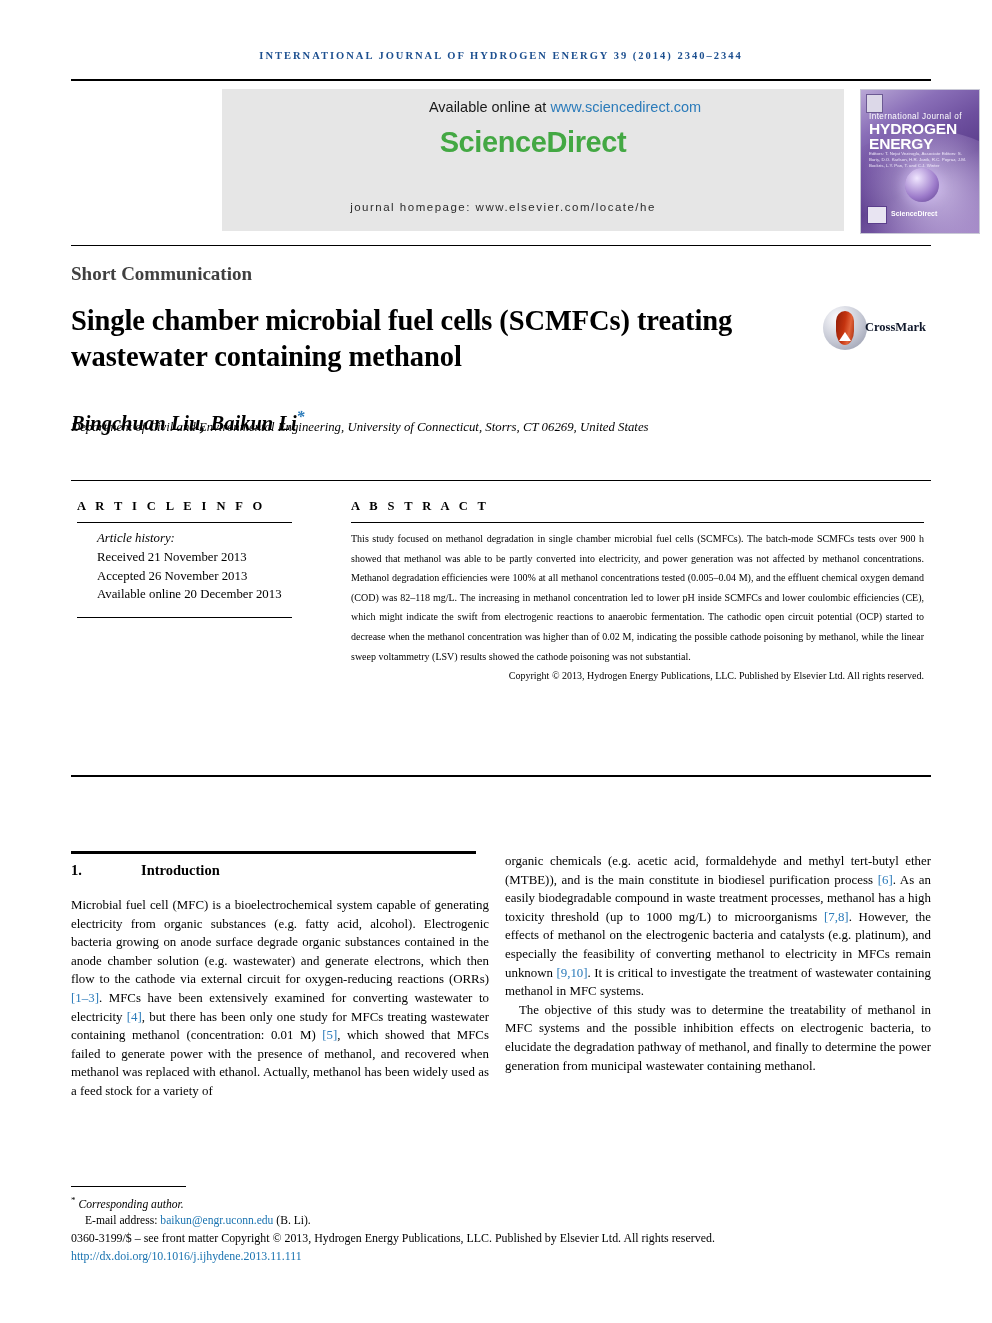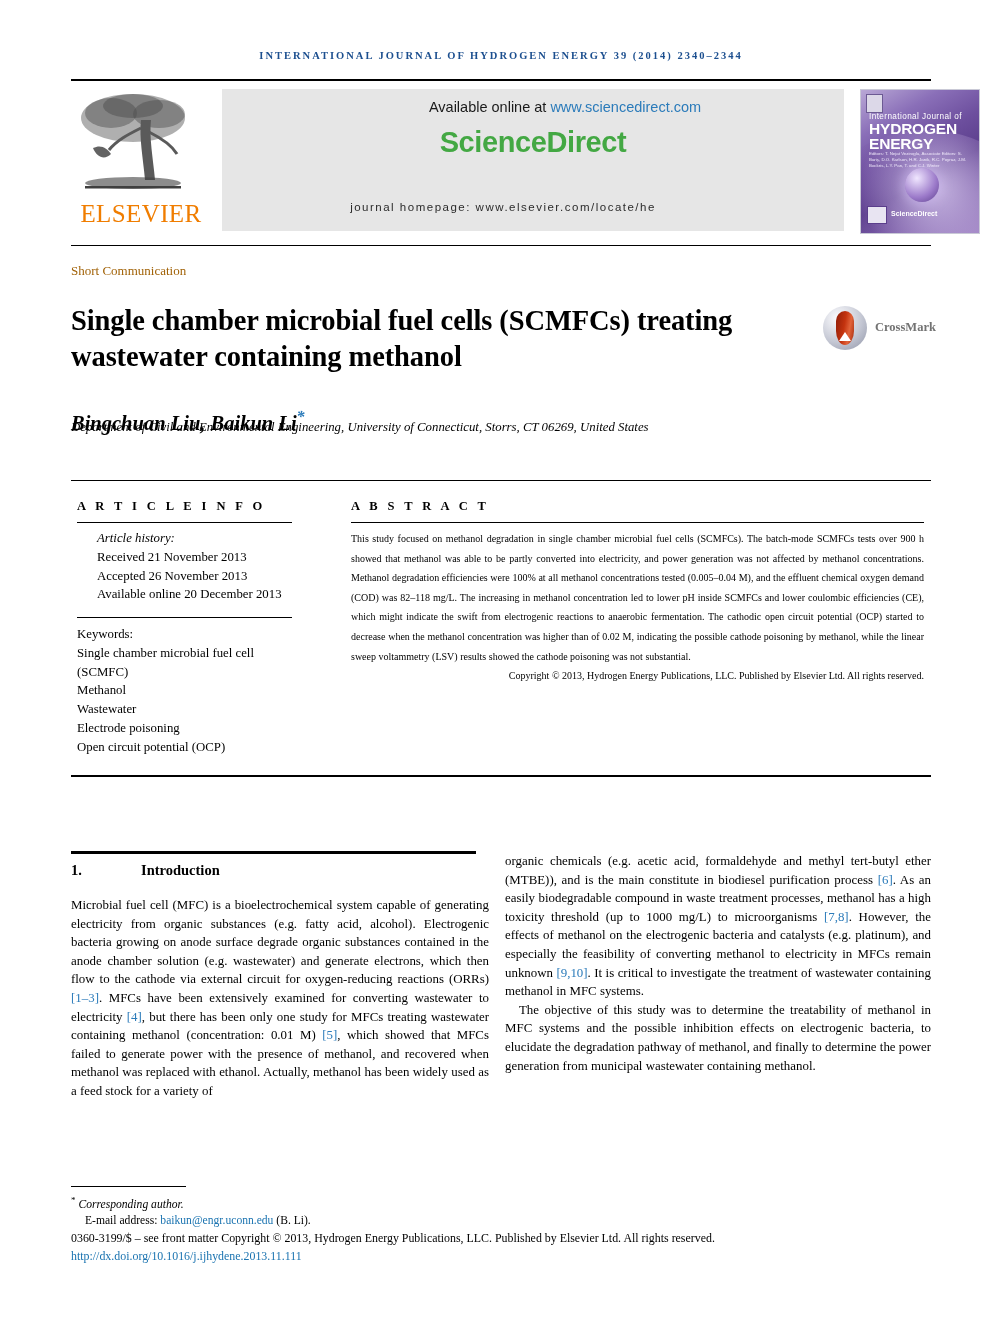--- a/index.html
+++ b/index.html
@@ -162,23 +162,23 @@
 
   
   .rule-masthead {
     position: absolute;
     left: 71px; top: 245px;
     width: 860px; height: 1px; background:#000;
   }
   .article-type {
     position: absolute;
     left: 71px; top: 263px;
-    font-size: 13px;
-    font-weight: normal;
-    color:#a16207;
+    font-size: 19px;
+    font-weight: bold;
+    color:#404040;
   }
   .title {
     position: absolute;
     left: 71px; top: 303px;
     width: 700px;
     font-size: 28.5px;
     font-weight: bold;
     line-height: 36px;
     letter-spacing: -0.1px;
   }
@@ -195,22 +195,22 @@
     position:absolute; left:13px; top:5px; width:18px; height:34px;
     border-radius: 9px 9px 9px 9px / 10px 10px 14px 14px;
     background: linear-gradient(100deg, #8f1d08 0%, #c4330f 45%, #e2633a 70%, #a32a0c 100%);
   }
   .cm-tri {
     position:absolute; left:16px; top:26px;
     width:0;height:0;border-left:6px solid transparent;border-right:6px solid transparent;
     border-bottom:9px solid #ffffff;
   }
   .cm-label {
-    position:absolute; left:52px; top:14px;
-    font-size: 12.5px; font-weight:bold; color:#737373;
+    position:absolute; left:42px; top:14px;
+    font-size: 12.5px; font-weight:bold; color:#0f172a;
     font-family:"Liberation Serif","DejaVu Serif",serif;
   }
 
   
   .authors {
     position:absolute; left:71px; top:408px;
     font-size: 20.5px; font-weight:bold; font-style:italic;
   }
   .authors .star { color:#2b7bba; font-size:16px; vertical-align:super; }
   .affiliation {
@@ -306,37 +306,20 @@
 </head>
 <body>
 
 <div class="page">
 
   <div class="running-head">INTERNATIONAL JOURNAL OF HYDROGEN ENERGY 39 (2014) 2340–2344</div>
   <div class="rule-top"></div>
 
   <div class="masthead">
 
-    <div class="elsevier-logo">
-      <svg class="tree-svg" width="140" height="112" viewBox="0 0 140 112" aria-hidden="true">
-        <g fill="#4a4a4a">
-          <ellipse cx="62" cy="30" rx="52" ry="24" fill="#6d6d6d" opacity="0.55"></ellipse>
-          <ellipse cx="40" cy="25" rx="26" ry="15" fill="#555" opacity="0.5"></ellipse>
-          <ellipse cx="88" cy="26" rx="26" ry="14" fill="#555" opacity="0.5"></ellipse>
-          <ellipse cx="62" cy="18" rx="30" ry="12" fill="#4a4a4a" opacity="0.45"></ellipse>
-          <path d="M70 32 C 68 50, 72 70, 74 92 L84 92 C 82 70, 78 50, 80 32 Z" fill="#5a5a5a"></path>
-          <path d="M70 40 C 58 46, 46 52, 38 62" stroke="#5a5a5a" stroke-width="3" fill="none"></path>
-          <path d="M78 44 C 90 50, 100 56, 106 66" stroke="#5a5a5a" stroke-width="3" fill="none"></path>
-          <path d="M22 60 C 30 56, 36 60, 40 66 C 34 72, 26 70, 22 60 Z" fill="#636363"></path>
-          <ellipse cx="62" cy="95" rx="48" ry="6" fill="#3f3f3f" opacity="0.6"></ellipse>
-          <rect x="14" y="98" width="96" height="2.5" fill="#3f3f3f"></rect>
-        </g>
-      </svg>
-      <div class="elsevier-word">ELSEVIER</div>
-    </div>
 
     <div class="sd-banner">
       <div class="sd-avail">
         <span>Available online at </span><span class="url">www.sciencedirect.com</span>
       </div>
       <div class="sd-wordmark">ScienceDirect</div>
       <div class="sd-homepage">journal homepage: www.elsevier.com/locate/he</div>
     </div>
 
     <div class="cover">
@@ -382,29 +365,20 @@
 
   <div class="info-block">
     <div class="italic">Article history:</div>
     <div>Received 21 November 2013</div>
     <div>Accepted 26 November 2013</div>
     <div>Available online 20 December 2013</div>
   </div>
 
   <div class="rule-keywords"></div>
 
-  <div class="keywords-block">
-    <div class="italic">Keywords:</div>
-    <div>Single chamber microbial fuel cell</div>
-    <div>(SCMFC)</div>
-    <div>Methanol</div>
-    <div>Wastewater</div>
-    <div>Electrode poisoning</div>
-    <div>Open circuit potential (OCP)</div>
-  </div>
 
   <div class="sec-head abs-head">A B S T R A C T</div>
   <div class="rule-abs"></div>
 
   <div class="abstract">
     <span>This study focused on methanol degradation in single chamber microbial fuel cells (SCMFCs). The batch-mode SCMFCs tests over 900 h showed that methanol was able to be partly converted into electricity, and power generation was not affected by methanol concentrations. Methanol degradation efficiencies were 100% at all methanol concentrations tested (0.005–0.04 M), and the effluent chemical oxygen demand (COD) was 82–118 mg/L. The increasing in methanol concentration led to lower pH inside SCMFCs and lower coulombic efficiencies (CE), which might indicate the swift from electrogenic reactions to anaerobic fermentation. The cathodic open circuit potential (OCP) started to decrease when the methanol concentration was higher than of 0.02 M, indicating the possible cathode poisoning by methanol, while the linear sweep voltammetry (LSV) results showed the cathode poisoning was not substantial.</span>
     <span class="last">Copyright © 2013, Hydrogen Energy Publications, LLC. Published by Elsevier Ltd. All rights reserved.</span>
   </div>
 
   <div class="rule-panel-bot"></div>

